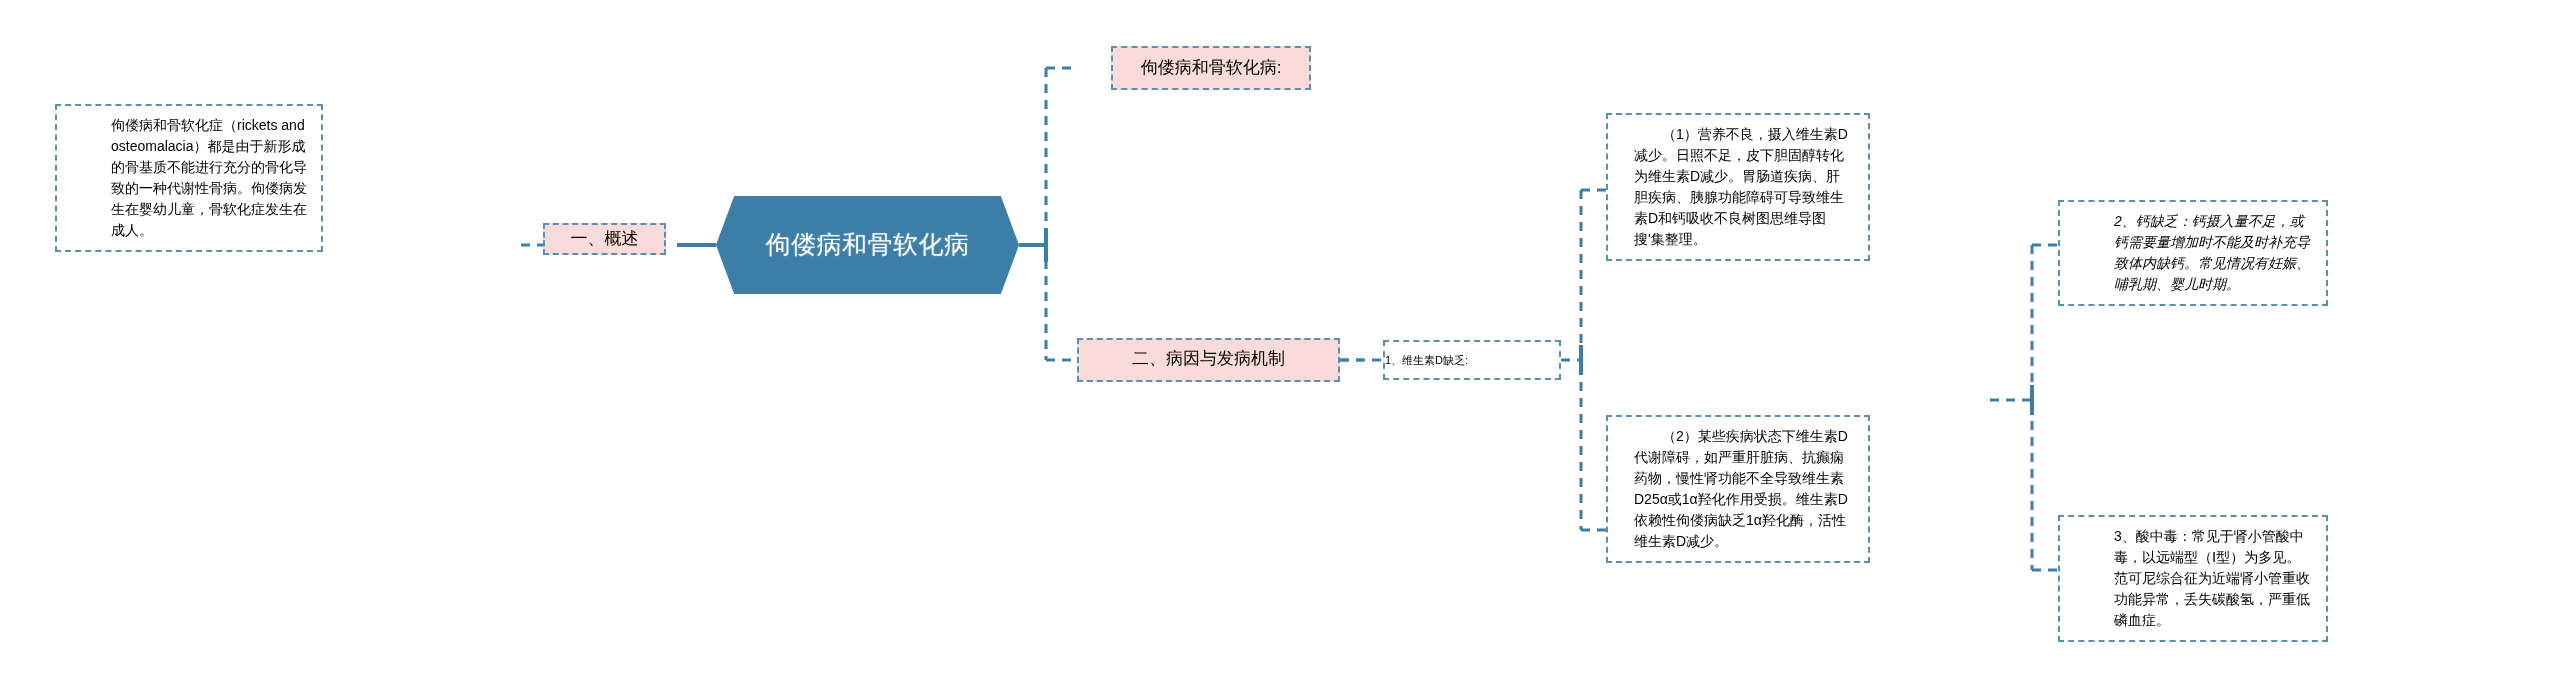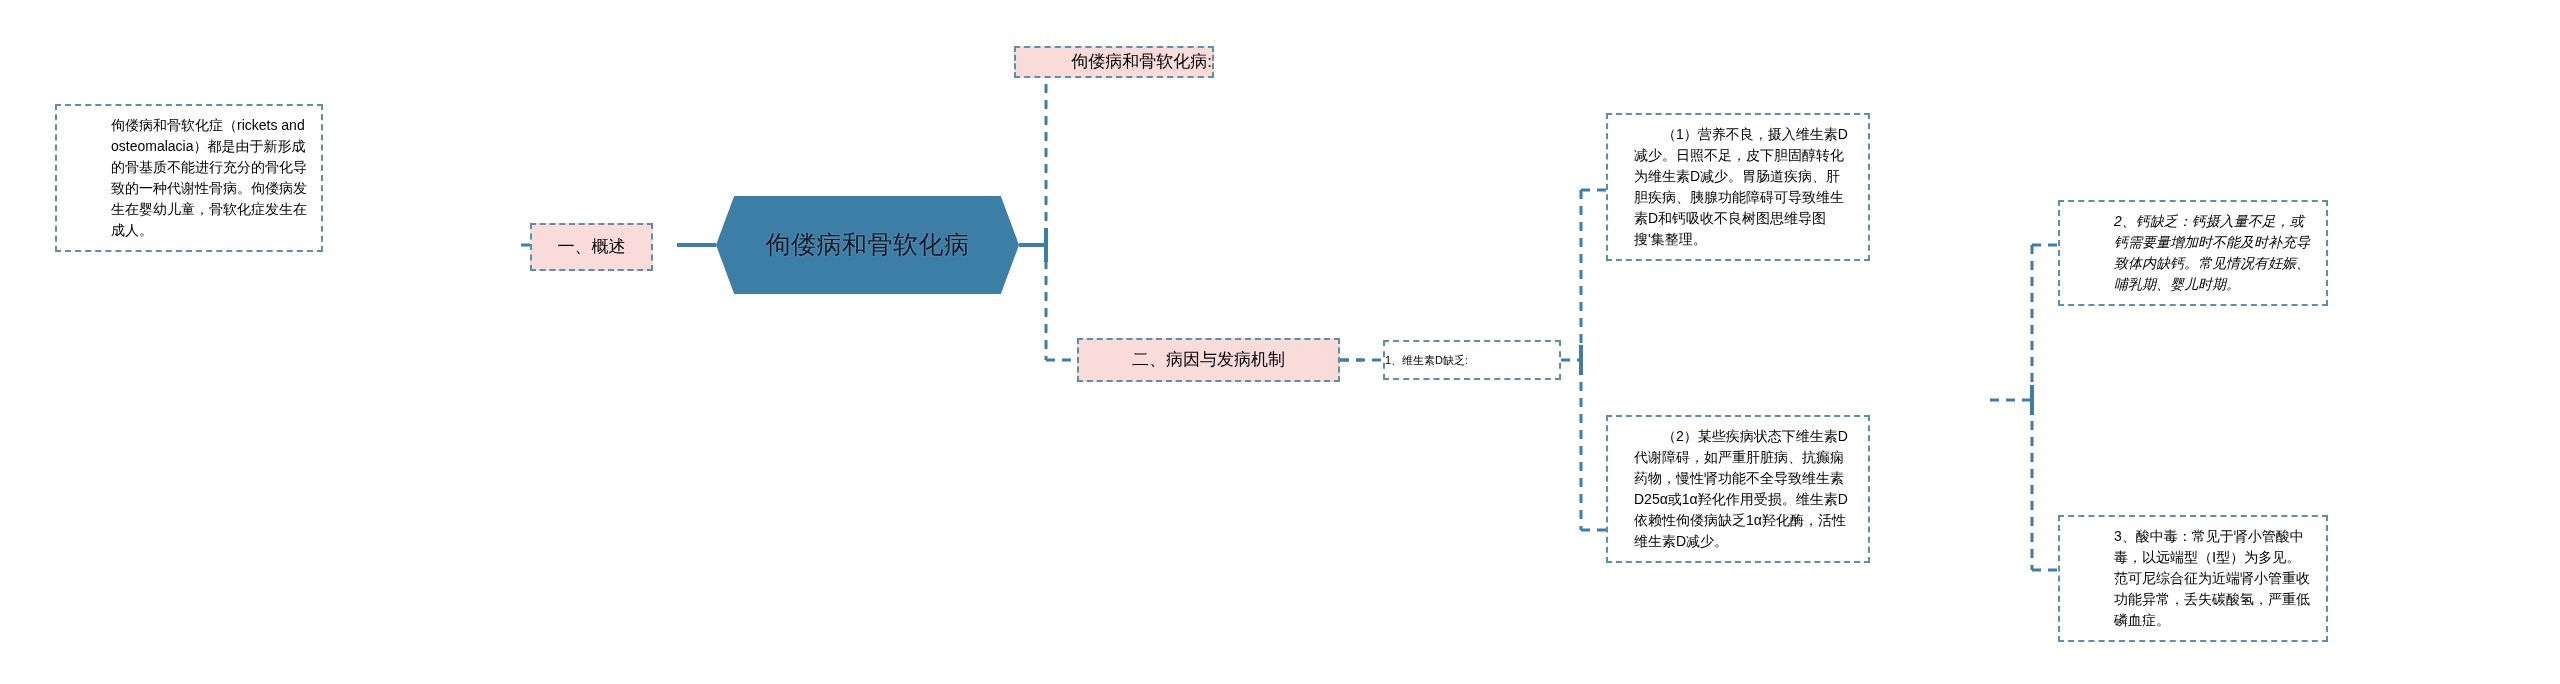--- a/index.html
+++ b/index.html
@@ -31,21 +31,21 @@
     white-space: pre-wrap;
     z-index: 3;
   }
 
   
   .center-node {
     z-index: 4;
     display: flex;
     align-items: center;
     justify-content: center;
-    color: #0f172a;
+    color: #ffffff;
     background: #3d7ea6;
     -webkit-clip-path: polygon(6% 0%, 94% 0%, 100% 50%, 94% 100%, 6% 100%, 0% 50%);
     clip-path: polygon(6% 0%, 94% 0%, 100% 50%, 94% 100%, 6% 100%, 0% 50%);
     font-size: 25px;
     letter-spacing: 0.5px;
     text-shadow: 0 0 2px rgba(255,255,255,.35);
   }
 
   
   .pink-box {
@@ -116,33 +116,33 @@
   <g fill="none" stroke="#3d7ea6" stroke-width="4">
     <path d="M 2032 385 V 415"></path>
     <path d="M 1581 345 V 375"></path>
   </g>
 </svg>
 
 <div class="node plain-box" style="left:55px; top:104px; width:268px; min-height:82px; padding:9px 6px;">
   <span class="txt nopara">佝偻病和骨软化症（rickets and osteomalacia）都是由于新形成的骨基质不能进行充分的骨化导致的一种代谢性骨病。佝偻病发生在婴幼儿童，骨软化症发生在成人。</span>
 </div>
 
-<div class="node pink-box" style="left:530px; top:223px; width:123px; height:48px;">
+<div class="node pink-box" style="left:543px; top:223px; width:123px; height:32px;">
   <span>一、概述</span>
 </div>
 
 <div class="node center-node" style="left:716px; top:196px; width:303px; height:98px;">
   <span>佝偻病和骨软化病</span>
 </div>
 
-<div class="node pink-box" style="left:1014px; top:46px; width:200px; height:32px;justify-content:flex-end;">
+<div class="node pink-box" style="left:1111px; top:46px; width:200px; height:44px;">
   <span>佝偻病和骨软化病:</span>
 </div>
 
-<div class="node pink-box" style="left:1077px; top:338px; width:263px; height:44px;">
+<div class="node pink-box" style="left:1077px; top:338px; width:263px; height:44px;font-family:Liberation Mono, monospace;">
   <span>二、病因与发病机制</span>
 </div>
 
 <div class="node plain-box center-label" style="left:1383px; top:340px; width:178px; height:40px;">
   <span>1、维生素D缺乏:</span>
 </div>
 
 <div class="node plain-box" style="left:1606px; top:113px; width:264px; min-height:90px; padding:9px 6px;">
   <span class="txt para">（1）营养不良，摄入维生素D减少。日照不足，皮下胆固醇转化为维生素D减少。胃肠道疾病、肝胆疾病、胰腺功能障碍可导致维生素D和钙吸收不良树图思维导图搜'集整理。</span>
 </div>

